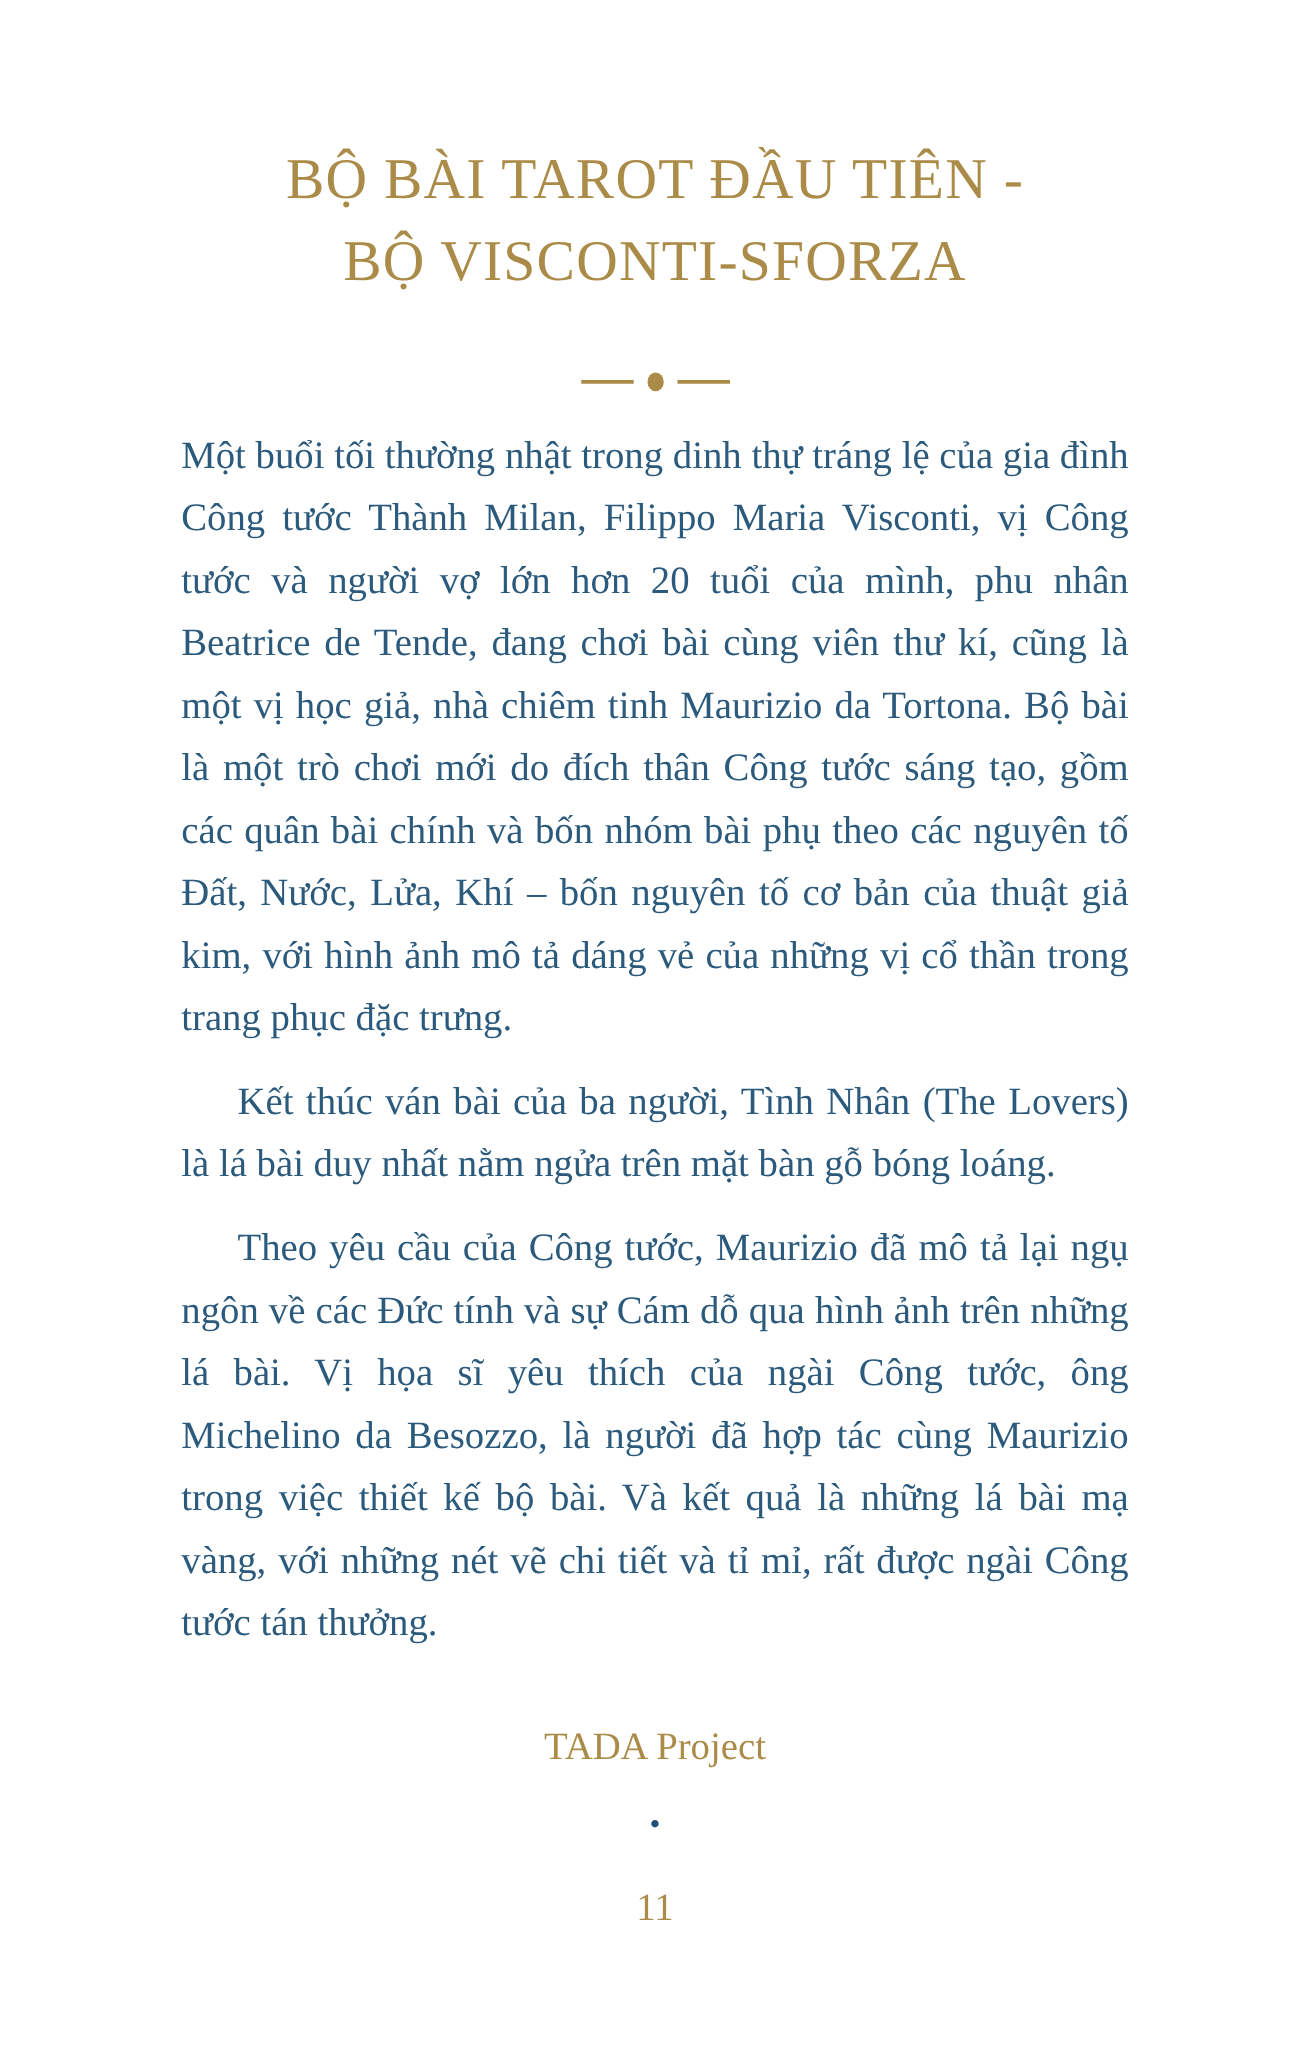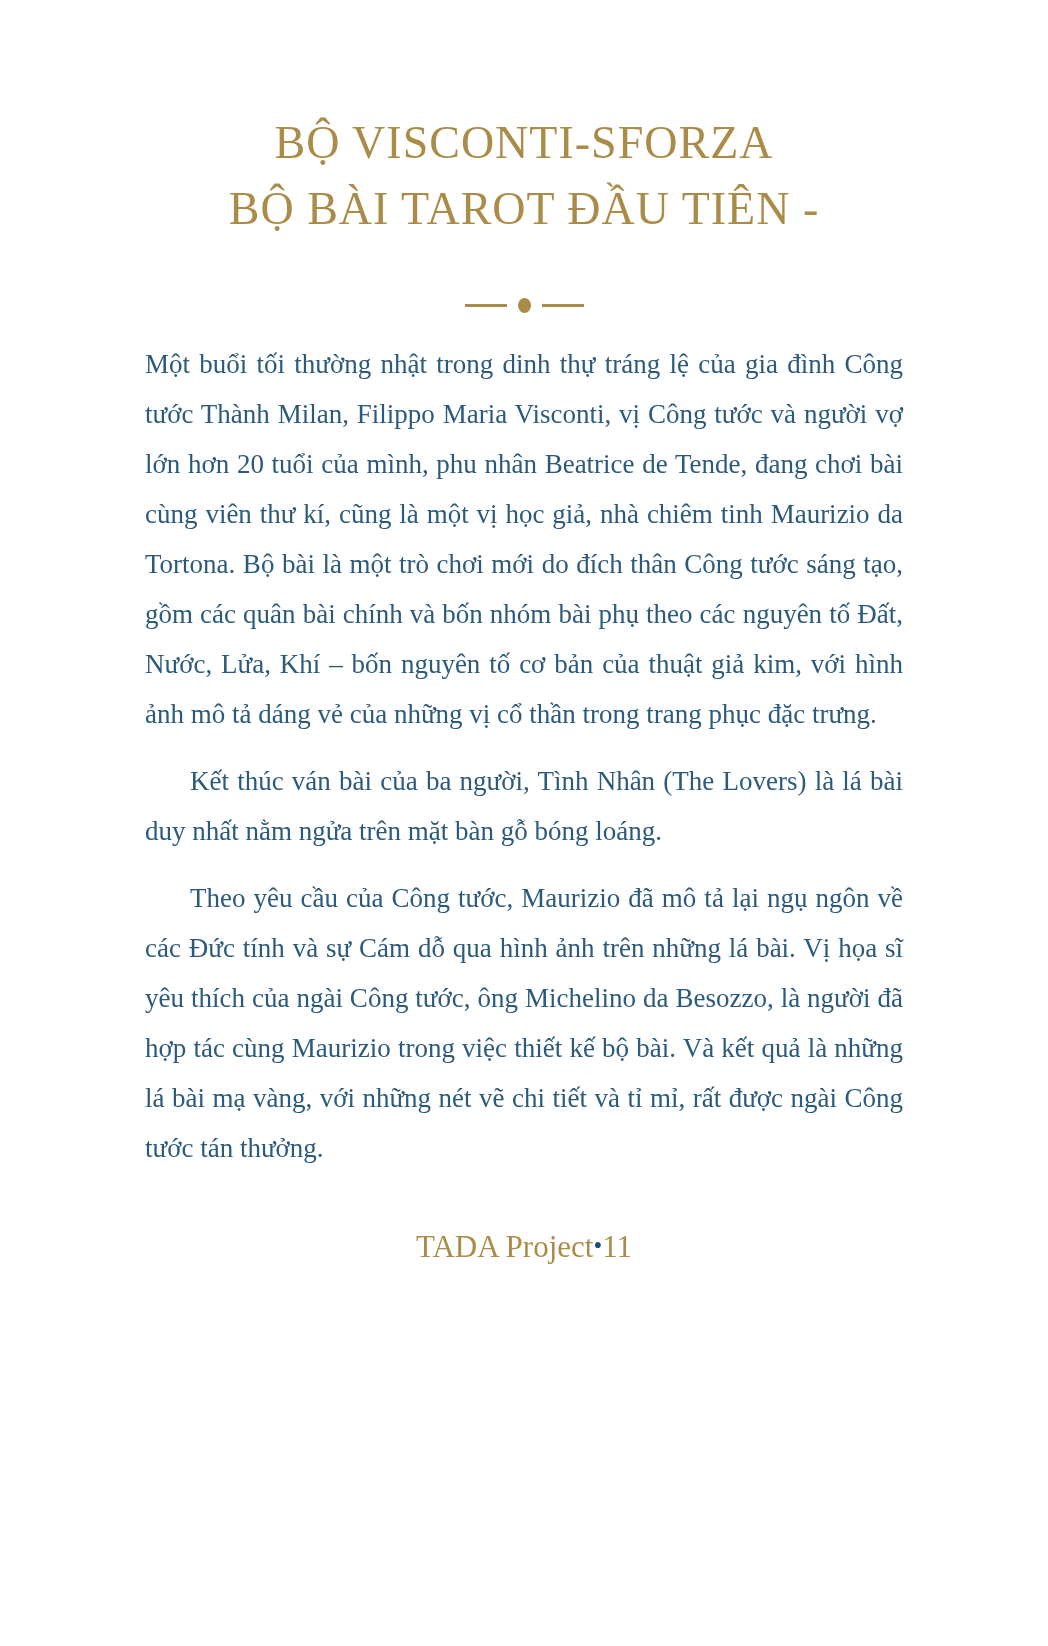--- a/index.html
+++ b/index.html
@@ -52,53 +52,55 @@
     background: #ab8b48;
     margin: 0 11px;
   }
   
   .content {
     width: 758px;
     margin: 26px 145px 0 145px;
   }
   .content p {
     margin: 0 0 17px 0;
-    font-size: 27px;
+    font-size: 31px;
     line-height: 50px;
     color: #2b5a7c;
     text-align: justify;
     text-justify: inter-word;
   }
   .content p.indent {
     text-indent: 45px;
   }
   
   .footer {
     display: flex;
     align-items: center;
     justify-content: center;
+    gap: 34px;
     margin-top: 56px;
     font-size: 31px;
     color: #ab8b48;
+    flex-direction: column;
   }
   .footer .sep {
     color: #1f4e79;
     font-size: 25px;
     line-height: 1;
     transform: translateY(-2px);
   }
 </style>
 </head>
 <body>
 
 <div class="page">
 
   <h1 class="chapter-title">
+    <span class="title-line">BỘ BÀI TAROT ĐẦU TIÊN -</span>
     <span class="title-line">BỘ VISCONTI-SFORZA</span>
-    <span class="title-line">BỘ BÀI TAROT ĐẦU TIÊN -</span>
   </h1>
 
   <div class="divider">
     <span class="line"></span>
     <span class="dot"></span>
     <span class="line"></span>
   </div>
 
   <div class="content">
     <p>Một buổi tối thường nhật trong dinh thự tráng lệ của gia đình Công tước Thành Milan, Filippo Maria Visconti, vị Công tước và người vợ lớn hơn 20 tuổi của mình, phu nhân Beatrice de Tende, đang chơi bài cùng viên thư kí, cũng là một vị học giả, nhà chiêm tinh Maurizio da Tortona. Bộ bài là một trò chơi mới do đích thân Công tước sáng tạo, gồm các quân bài chính và bốn nhóm bài phụ theo các nguyên tố Đất, Nước, Lửa, Khí – bốn nguyên tố cơ bản của thuật giả kim, với hình ảnh mô tả dáng vẻ của những vị cổ thần trong trang phục đặc trưng.</p>

